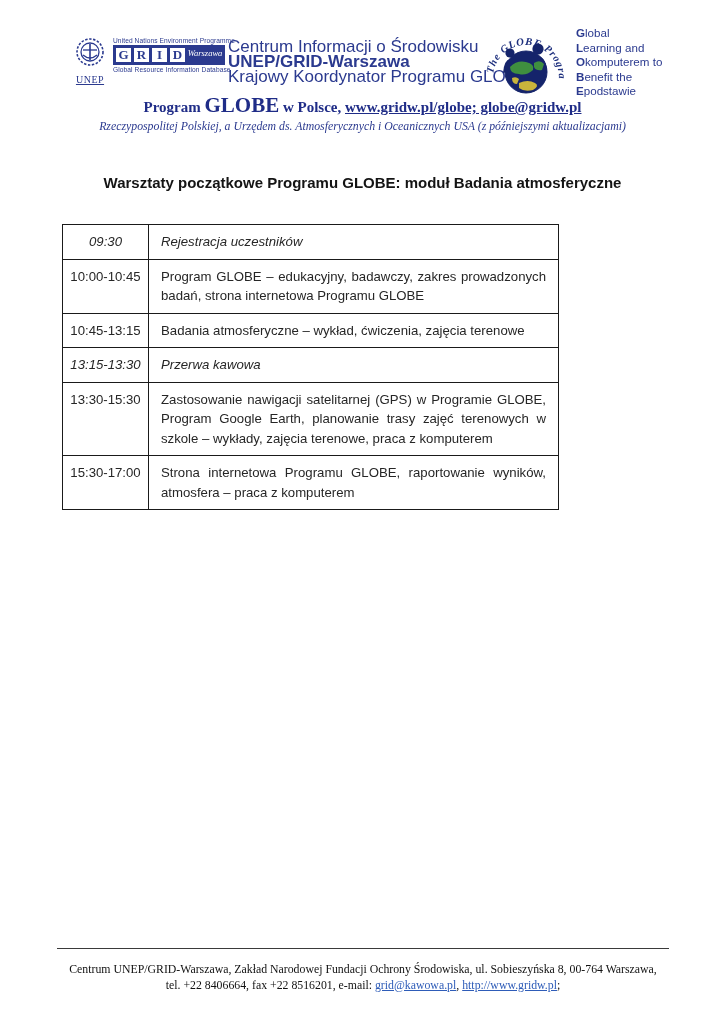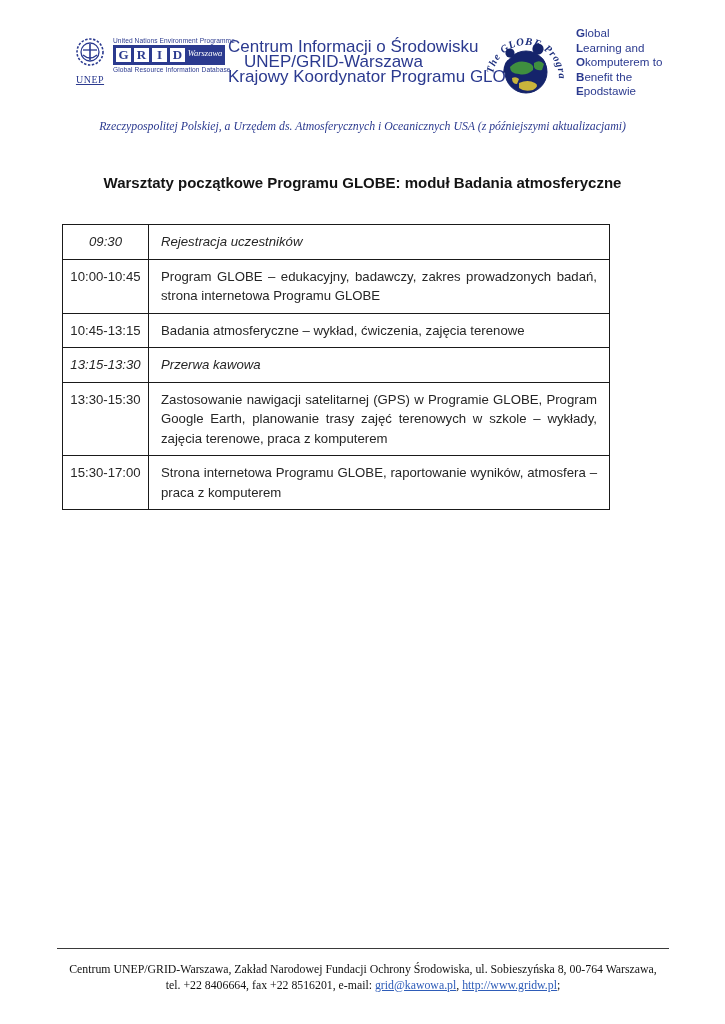--- a/index.html
+++ b/index.html
@@ -21,21 +21,21 @@
   .tiny-line { font-size: 6.6px; color: #2b3a8f; letter-spacing: 0.1px; white-space: nowrap; }
   .grid-row { display: flex; align-items: stretch; margin: 1px 0; border: 1px solid #2b3a8f; background: #2b3a8f; height: 20px; }
   .grid-letter-box {
     width: 17px; background: #ffffff; border: 1px solid #2b3a8f; margin: 1px 0 1px 1px;
     display: flex; align-items: center; justify-content: center;
     font-family: "Liberation Serif", serif; font-weight: bold; font-size: 13px; color: #2b3a8f;
   }
   .grid-suffix { flex: 1; color: #ffffff; font-family: "Liberation Serif", serif; font-style: italic; font-size: 8.5px; display: flex; align-items: flex-end; justify-content: center; padding-bottom: 6px; border-radius: 9px; }
 
   .header-center { position: absolute; left: 228px; top: 39px; color: #2b3a8f; font-size: 17px; line-height: 15px; }
-  .header-center .bold { font-weight: normal; margin-left: 16px; }
+  .header-center .bold { font-weight: bold; }
 
   .globe-logo { position: absolute; left: 486px; top: 21px; }
 
   .acronym { position: absolute; left: 576px; top: 26px; color: #2b3a8f; font-size: 11.6px; line-height: 14.6px; }
   .acronym .b { font-weight: bold; }
 
   
   .title-line {
     position: absolute; top: 93px; left: 0; width: 100%;
     text-align: center; font-family: "Liberation Serif", serif;
@@ -50,21 +50,21 @@
     color: #2b3a8f; font-size: 11.8px; line-height: 14.6px;
   }
 
   .heading {
     position: absolute; top: 174px; left: 0; width: 100%;
     text-align: center; font-weight: bold; font-size: 15px; color: #141414;
   }
 
   
   .schedule {
-    position: absolute; left: 62px; top: 224px; width: 548px;
+    position: absolute; left: 62px; top: 224px; width: 497px;
     border-collapse: collapse; font-size: 13.2px; color: #262626;
   }
   .schedule td { border: 1px solid #1a1a1a; vertical-align: top; line-height: 19.5px; }
   .schedule td.time { width: 86px; text-align: center; padding: 7px 3px; }
   .schedule td.desc { padding: 7px 12px; text-align: justify; }
   .schedule tr.it td { font-style: italic; }
 
   
   .footer {
     position: absolute; top: 948px; left: 57px; width: 612px;
@@ -140,20 +140,23 @@
   </div>
 
   <div class="acronym">
     <div><span class="b">G</span><span>lobal</span></div>
     <div><span class="b">L</span><span>earning and</span></div>
     <div><span class="b">O</span><span>komputerem to</span></div>
     <div><span class="b">B</span><span>enefit the</span></div>
     <div><span class="b">E</span><span>podstawie</span></div>
   </div>
 
+  <div class="title-line">
+    <span>Program </span><span class="globe-word">GLOBE</span><span> w Polsce, </span><span class="tlink">www.gridw.pl/globe; globe@gridw.pl</span>
+  </div>
 
   <div class="subtitle">
     <div>Rzeczypospolitej Polskiej, a Urzędem ds. Atmosferycznych i Oceanicznych USA (z późniejszymi aktualizacjami)</div>
   </div>
 
   <div class="heading">Warsztaty początkowe Programu GLOBE: moduł Badania atmosferyczne</div>
 
   <table class="schedule">
     <tbody>
       <tr class="it">

